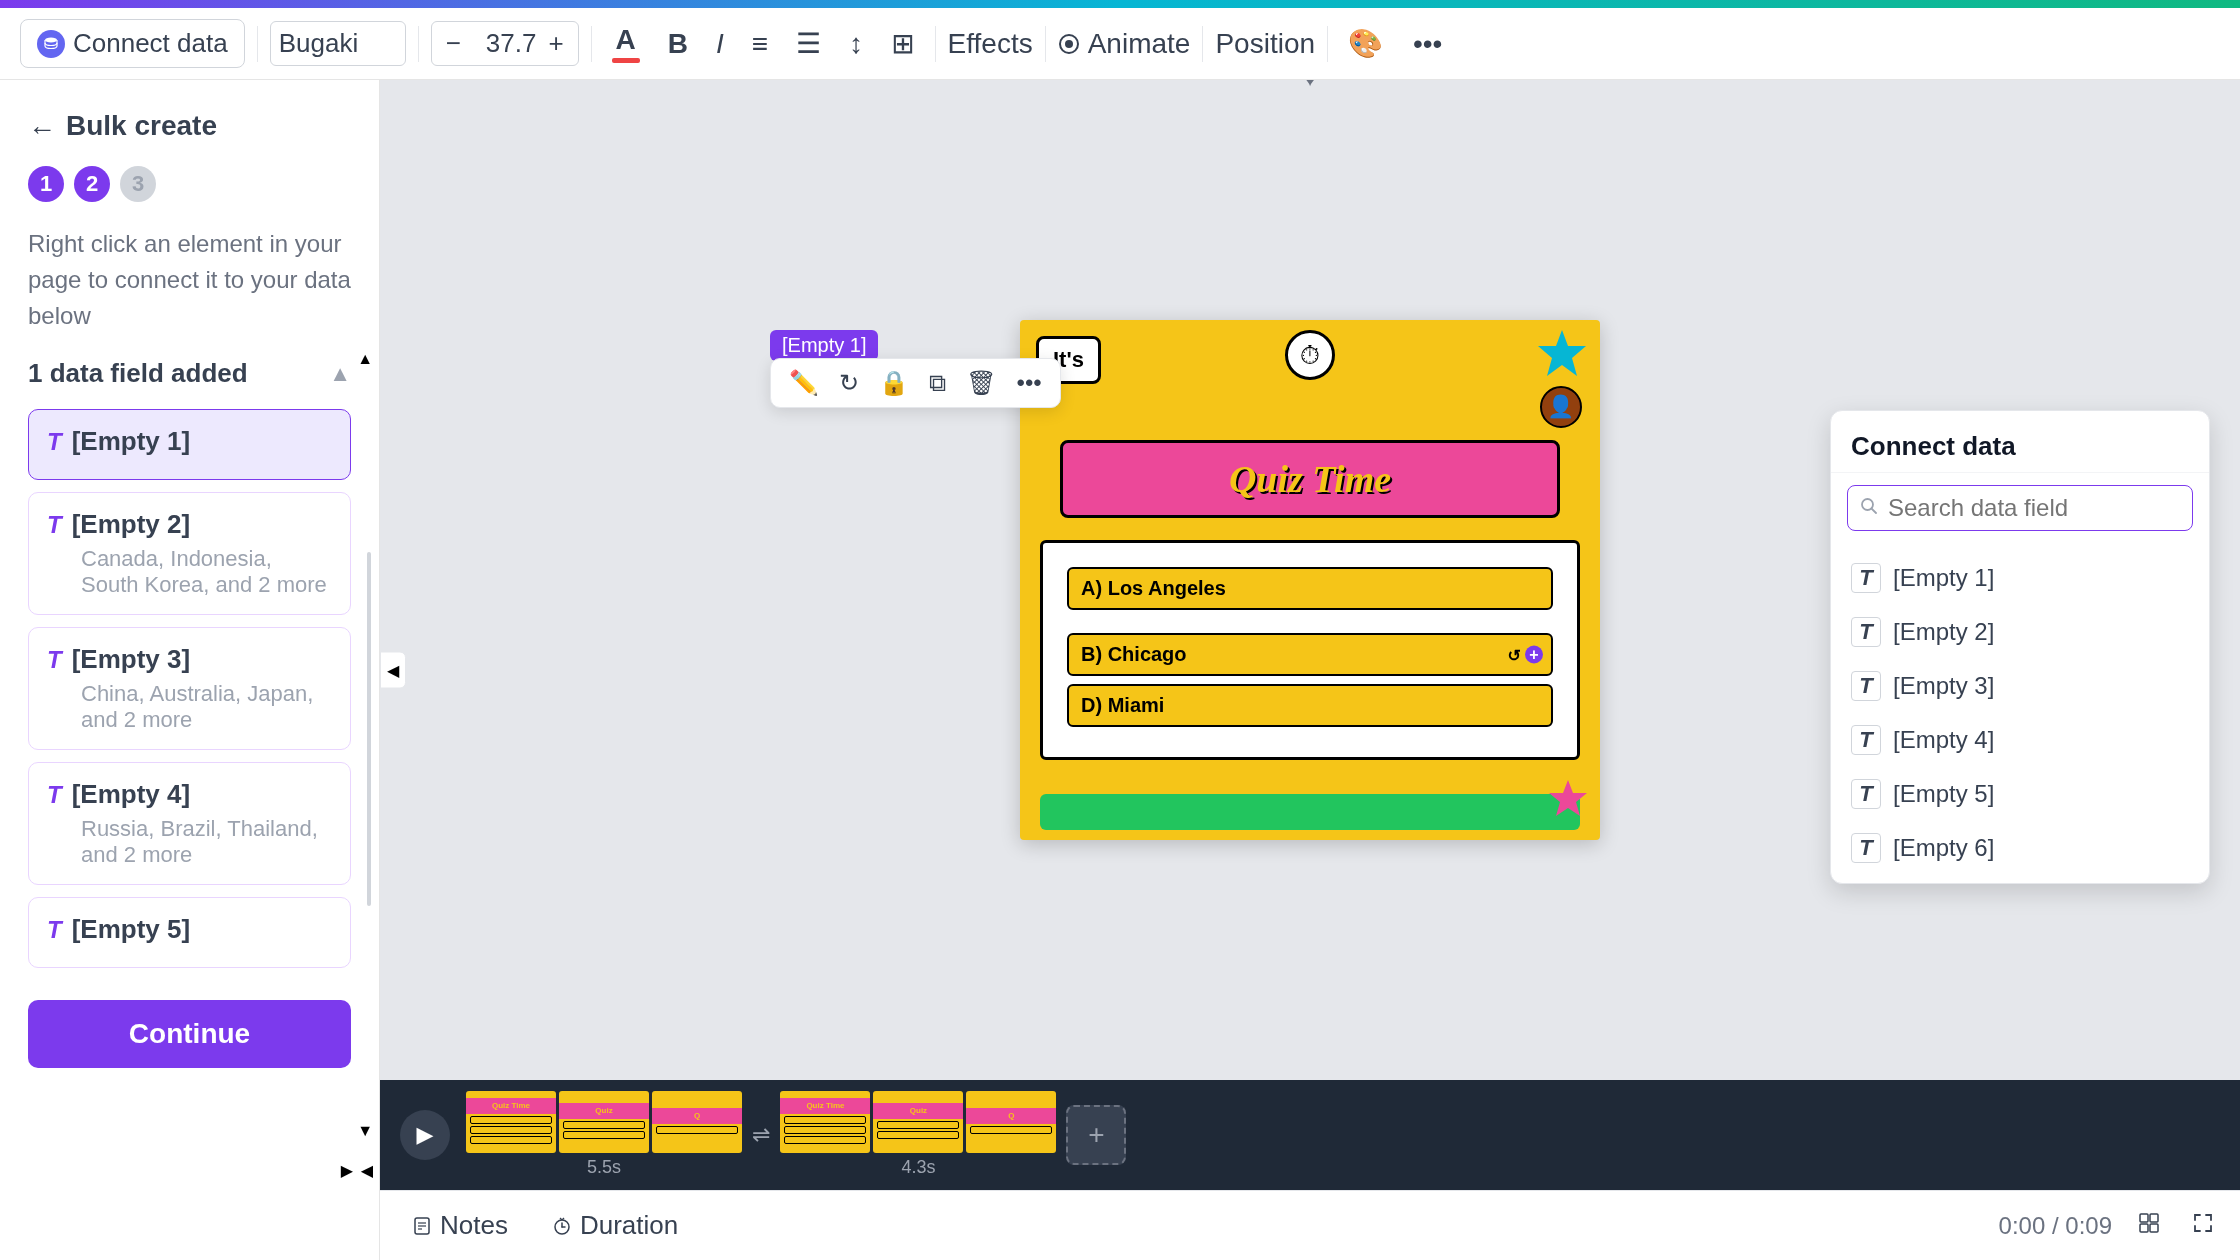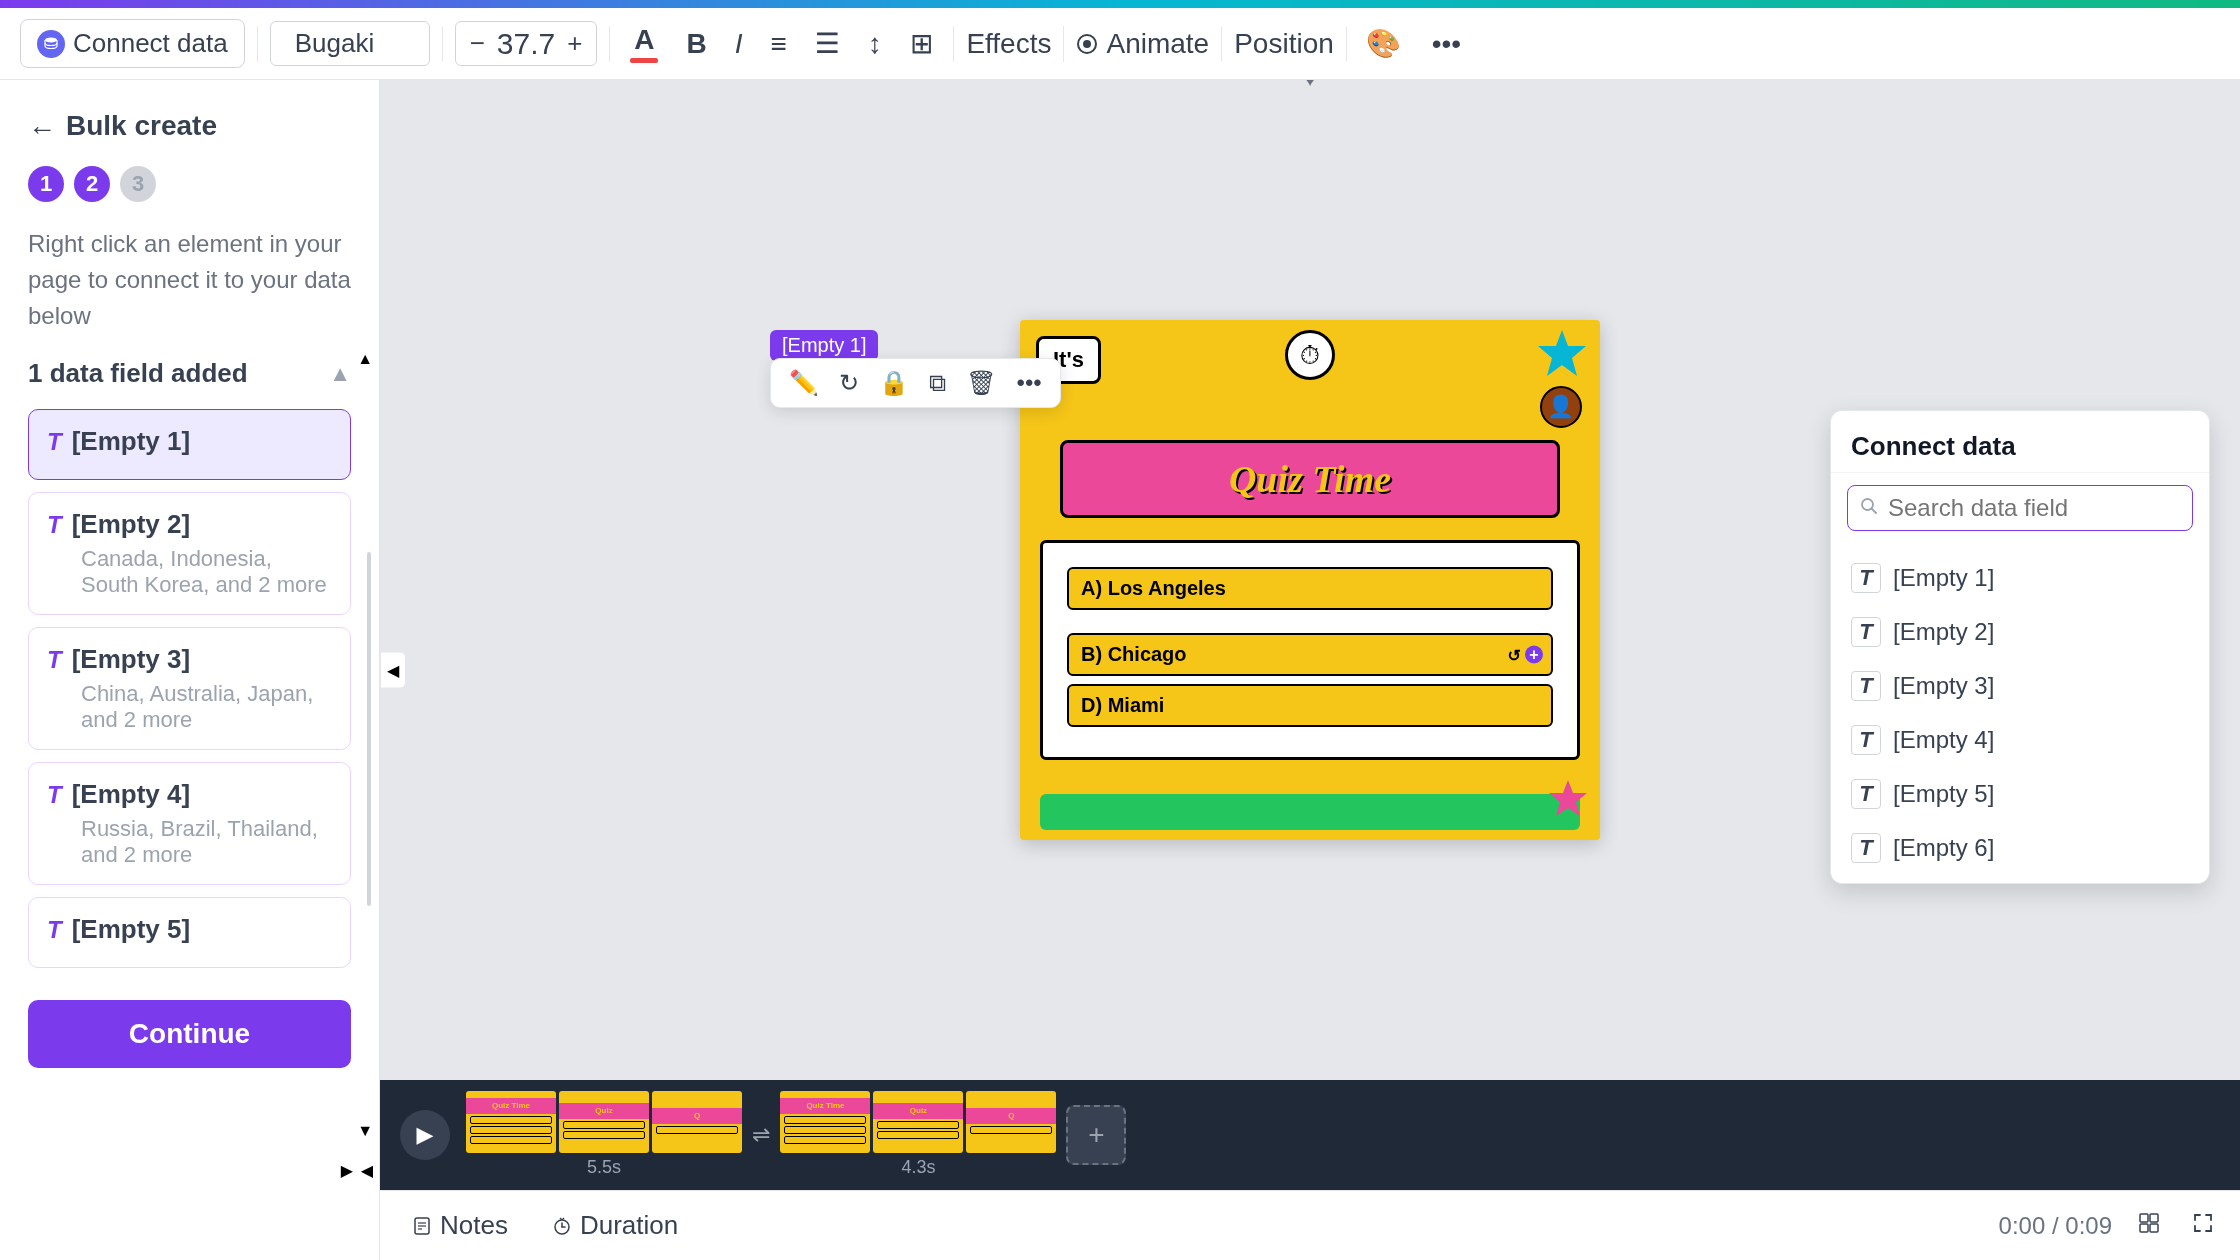--- a/index.html
+++ b/index.html
@@ -48,47 +48,48 @@
       font-size: 16px;
     }
     .toolbar-divider {
       width: 1px;
       height: 36px;
       background: #e5e7eb;
     }
     .font-input {
       border: 1.5px solid #d1d5db;
       border-radius: 6px;
-      padding: 6px 24px;
+      padding: 6px 8px;
       font-size: 26px;
-      width: 160px;
+      width: 136px;
       color: #374151;
       outline: none;
     }
     .toolbar-size-group {
       display: flex;
       align-items: center;
       gap: 6px;
       border: 1.5px solid #d1d5db;
       border-radius: 6px;
       padding: 4px 8px;
     }
     .toolbar-size-btn {
       background: none;
       border: none;
       cursor: pointer;
       font-size: 26px;
       color: #374151;
       padding: 2px 6px;
     }
     .toolbar-size-val {
-      font-size: 30px;
+      font-size: 26px;
       color: #374151;
       min-width: 40px;
       text-align: center;
+      margin-left: 13px;
     }
     .toolbar-icon-btn {
       background: none;
       border: none;
       cursor: pointer;
       font-size: 28px;
       color: #374151;
       padding: 4px 8px;
       border-radius: 6px;
       display: flex;

